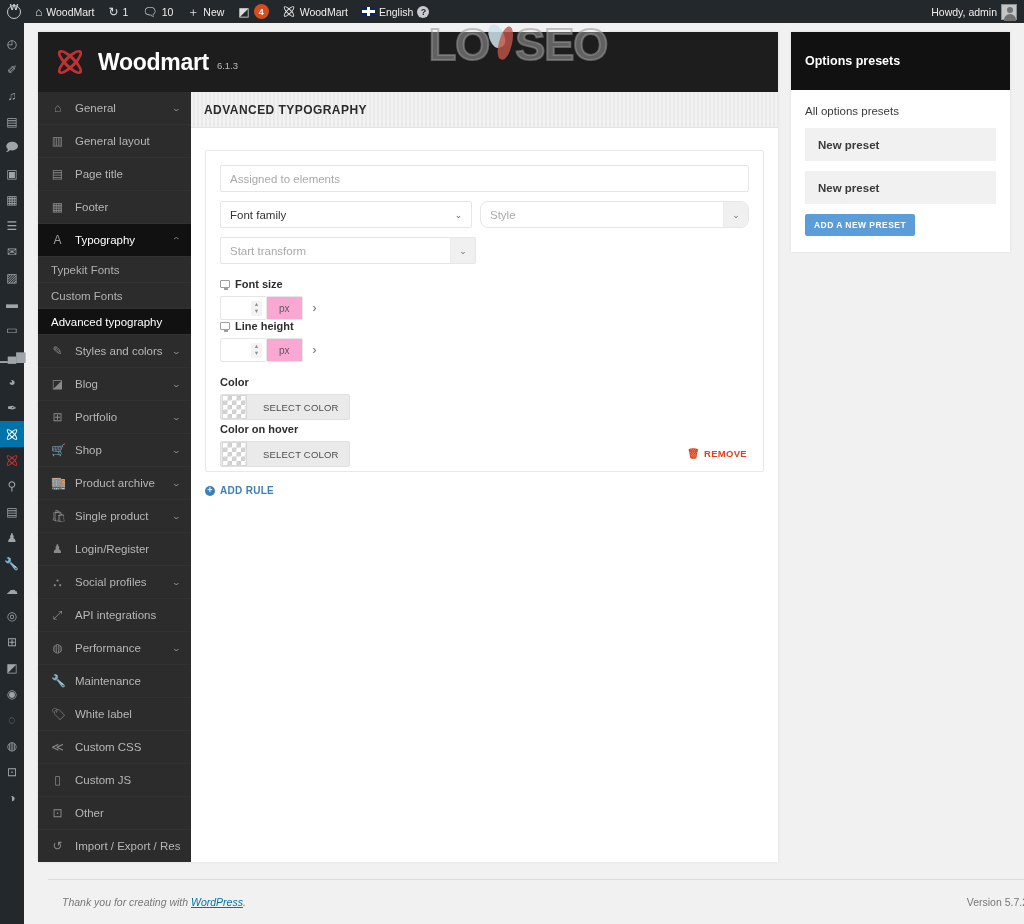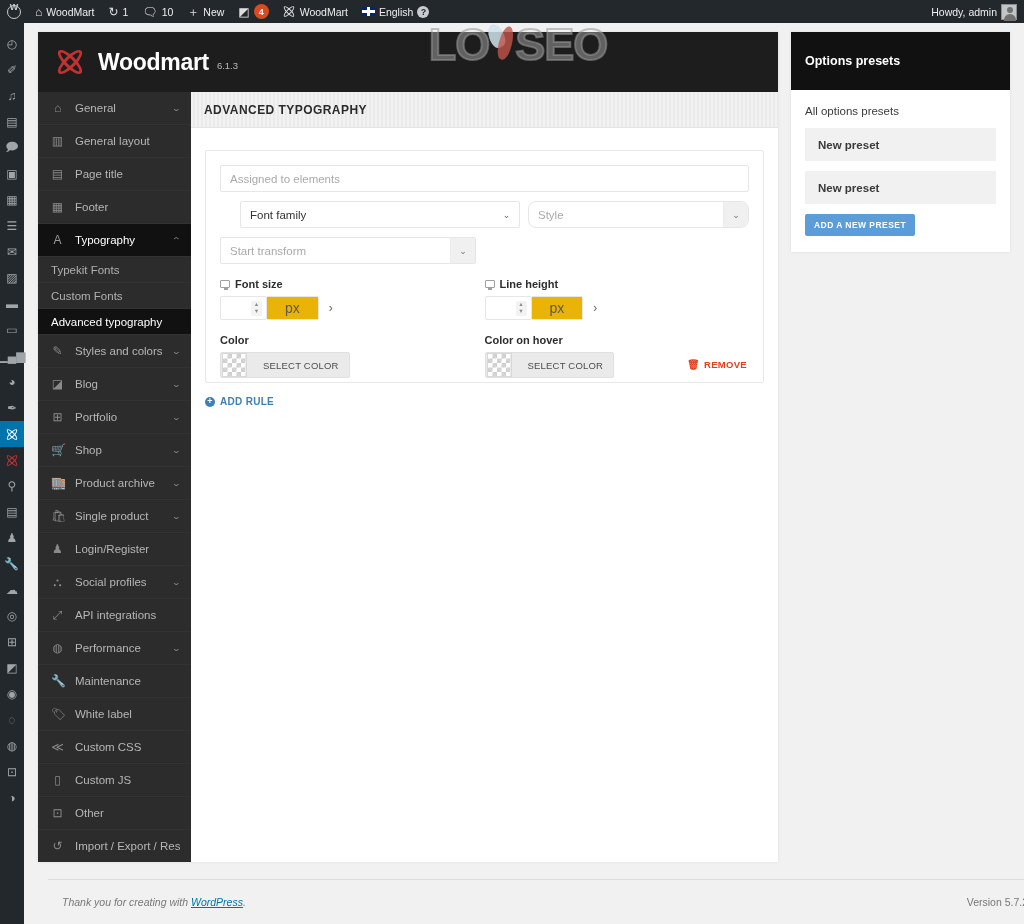--- a/index.html
+++ b/index.html
@@ -221,25 +221,25 @@
   .sel .val { white-space: nowrap; overflow: hidden; text-overflow: ellipsis; }
   .sel.filled .val { color: #333; }
   .sel.empty .val { color: #a9a9a9; }
   .sel .arrow {
     position: absolute; right: 0; top: 0; bottom: 0; width: 25px;
     background: #f0f0f0; border-left: 1px solid #ececec;
     display: flex; align-items: center; justify-content: center;
     color: #6b7785; font-size: 9px;
   }
   .sel.plain .arrow { background: transparent; border-left: 0; color: #5d6b7a; }
-  .sel-family { width: 280px; margin-left: 20px; }
+  .sel-family { width: 252px; }
   .sel-style { flex: 1; border-radius: 8px; }
   .sel-transform { width: 256px; }
 
-  .twocol { display: flex; margin-top: 14px; }
+  .twocol { display: flex; margin-top: 14px; flex-direction: column; }
   .col { width: 50%; }
 
   .mini-label {
     display: flex; align-items: center; gap: 5px;
     font-size: 11px; font-weight: bold; color: #2e2e2e; margin-bottom: 6px;
   }
   .screen-ico {
     width: 10px; height: 8px; border: 1.2px solid #9aa0a6; border-radius: 1px;
     position: relative; flex: 0 0 10px;
   }
@@ -254,24 +254,24 @@
     background: #fff; display: flex; align-items: center; justify-content: flex-end;
     padding-right: 4px;
   }
   .spin {
     width: 11px; height: 15px; background: #f3f3f3; border-radius: 2px;
     display: flex; flex-direction: column; align-items: center;
     justify-content: center; gap: 2px; color: #8d8d8d; font-size: 5.5px;
     line-height: 5px;
   }
   .unit {
-    height: 24px; min-width: 22px; padding: 0 18px; background: #eab308;
+    height: 24px; min-width: 22px; padding: 0 12px; background: #f9a8d4;
     border: 1px solid #e6e6e6; border-left: 0; border-radius: 0 2px 2px 0;
     display: flex; align-items: center; justify-content: center;
-    font-size: 14px; color: #5a5a5a; margin-left: -8px;
+    font-size: 10px; color: #5a5a5a; margin-left: -8px;
   }
   .unit-next { font-size: 12px; color: #6a6a6a; cursor: pointer; padding-left: 2px; }
 
   .cc-label { font-size: 11px; font-weight: bold; color: #2e2e2e; margin-bottom: 6px; }
   .color-btn {
     display: inline-flex; align-items: center; height: 26px;
     background: #eaeaea; border: 1px solid #e0e0e0; border-radius: 2px;
     cursor: pointer; padding-right: 10px; gap: 8px;
   }
   .swatch {

